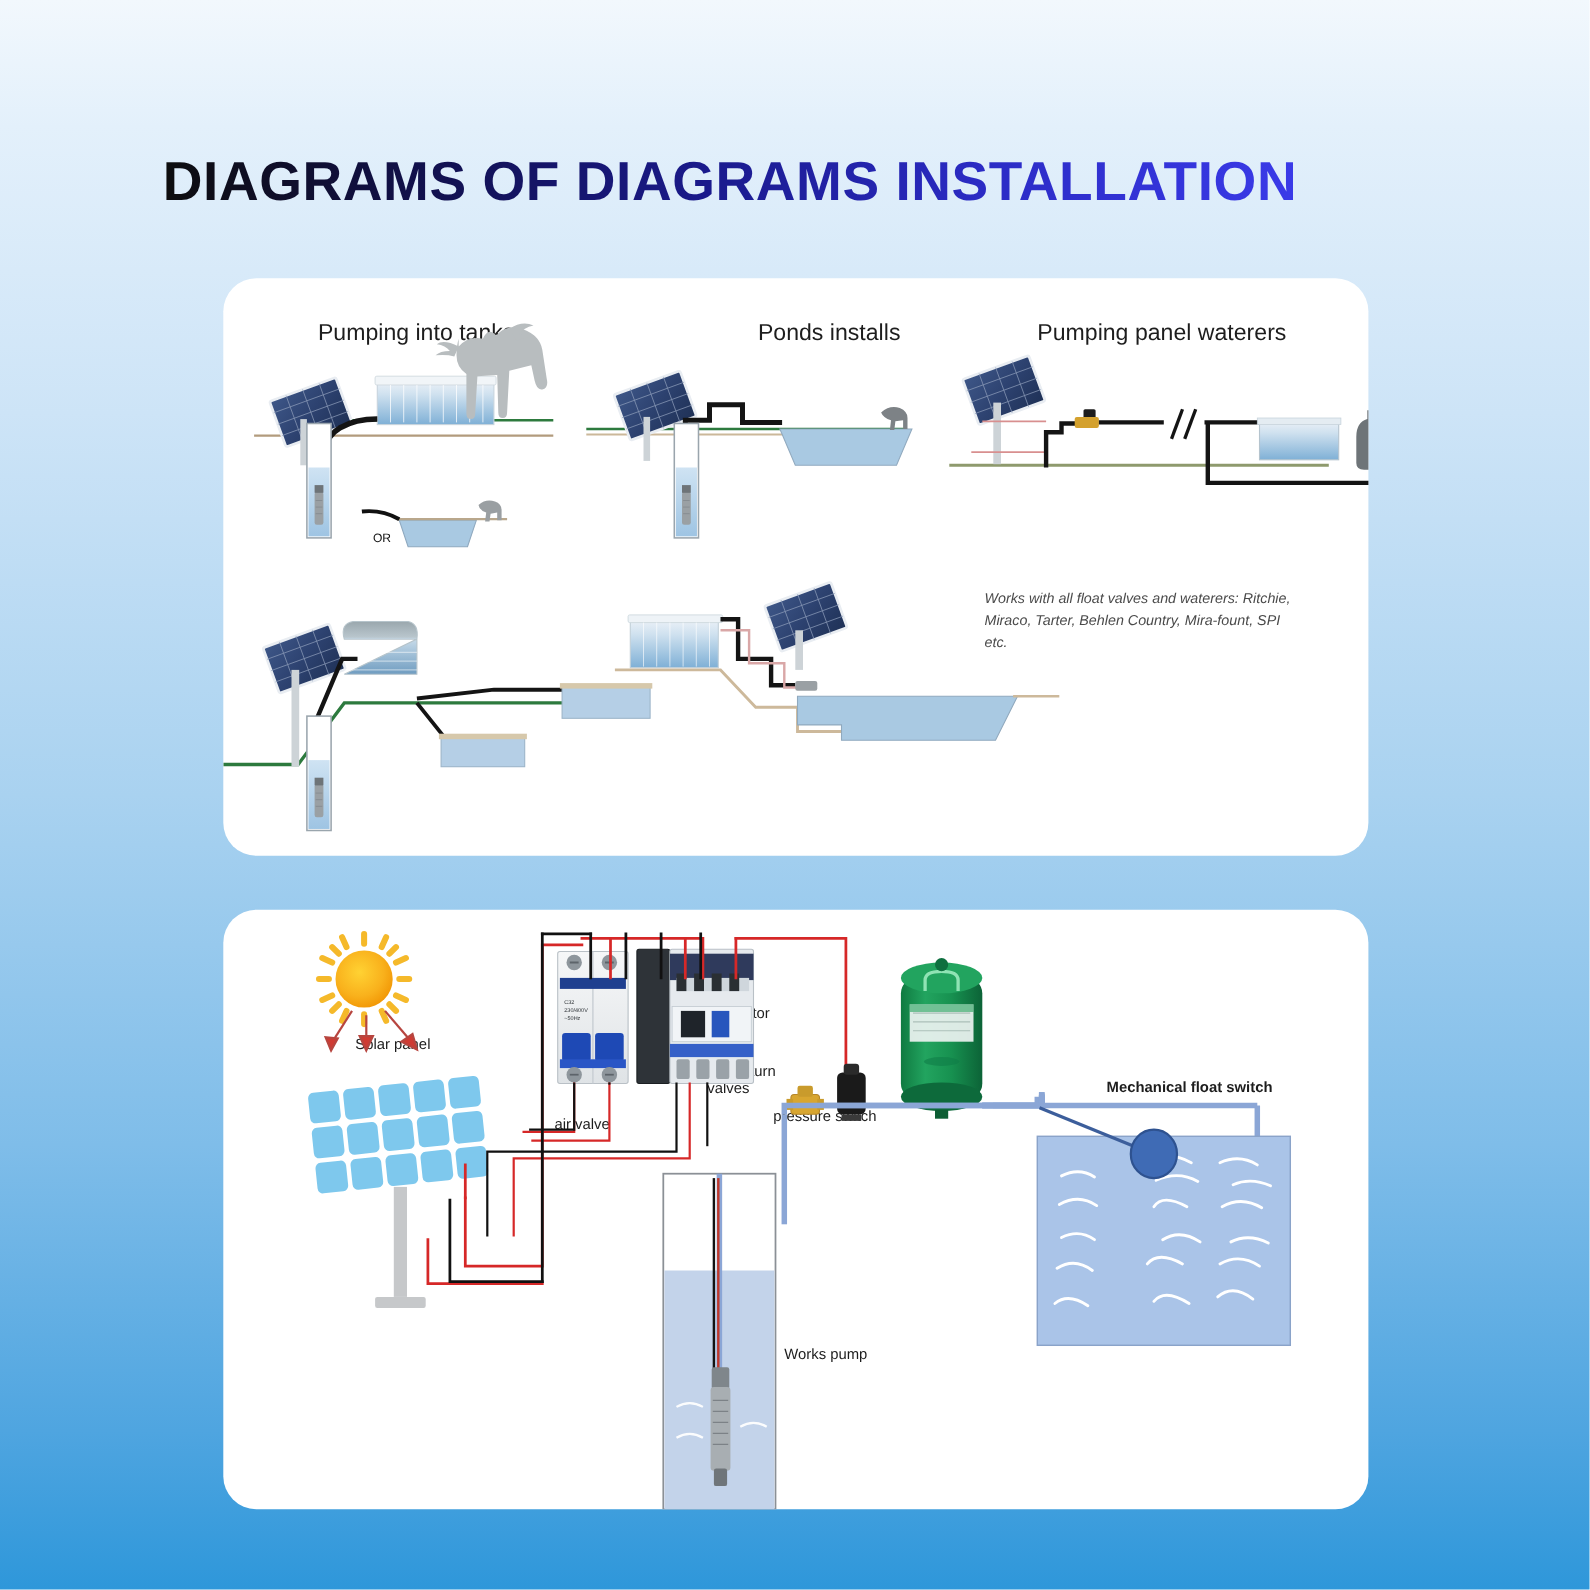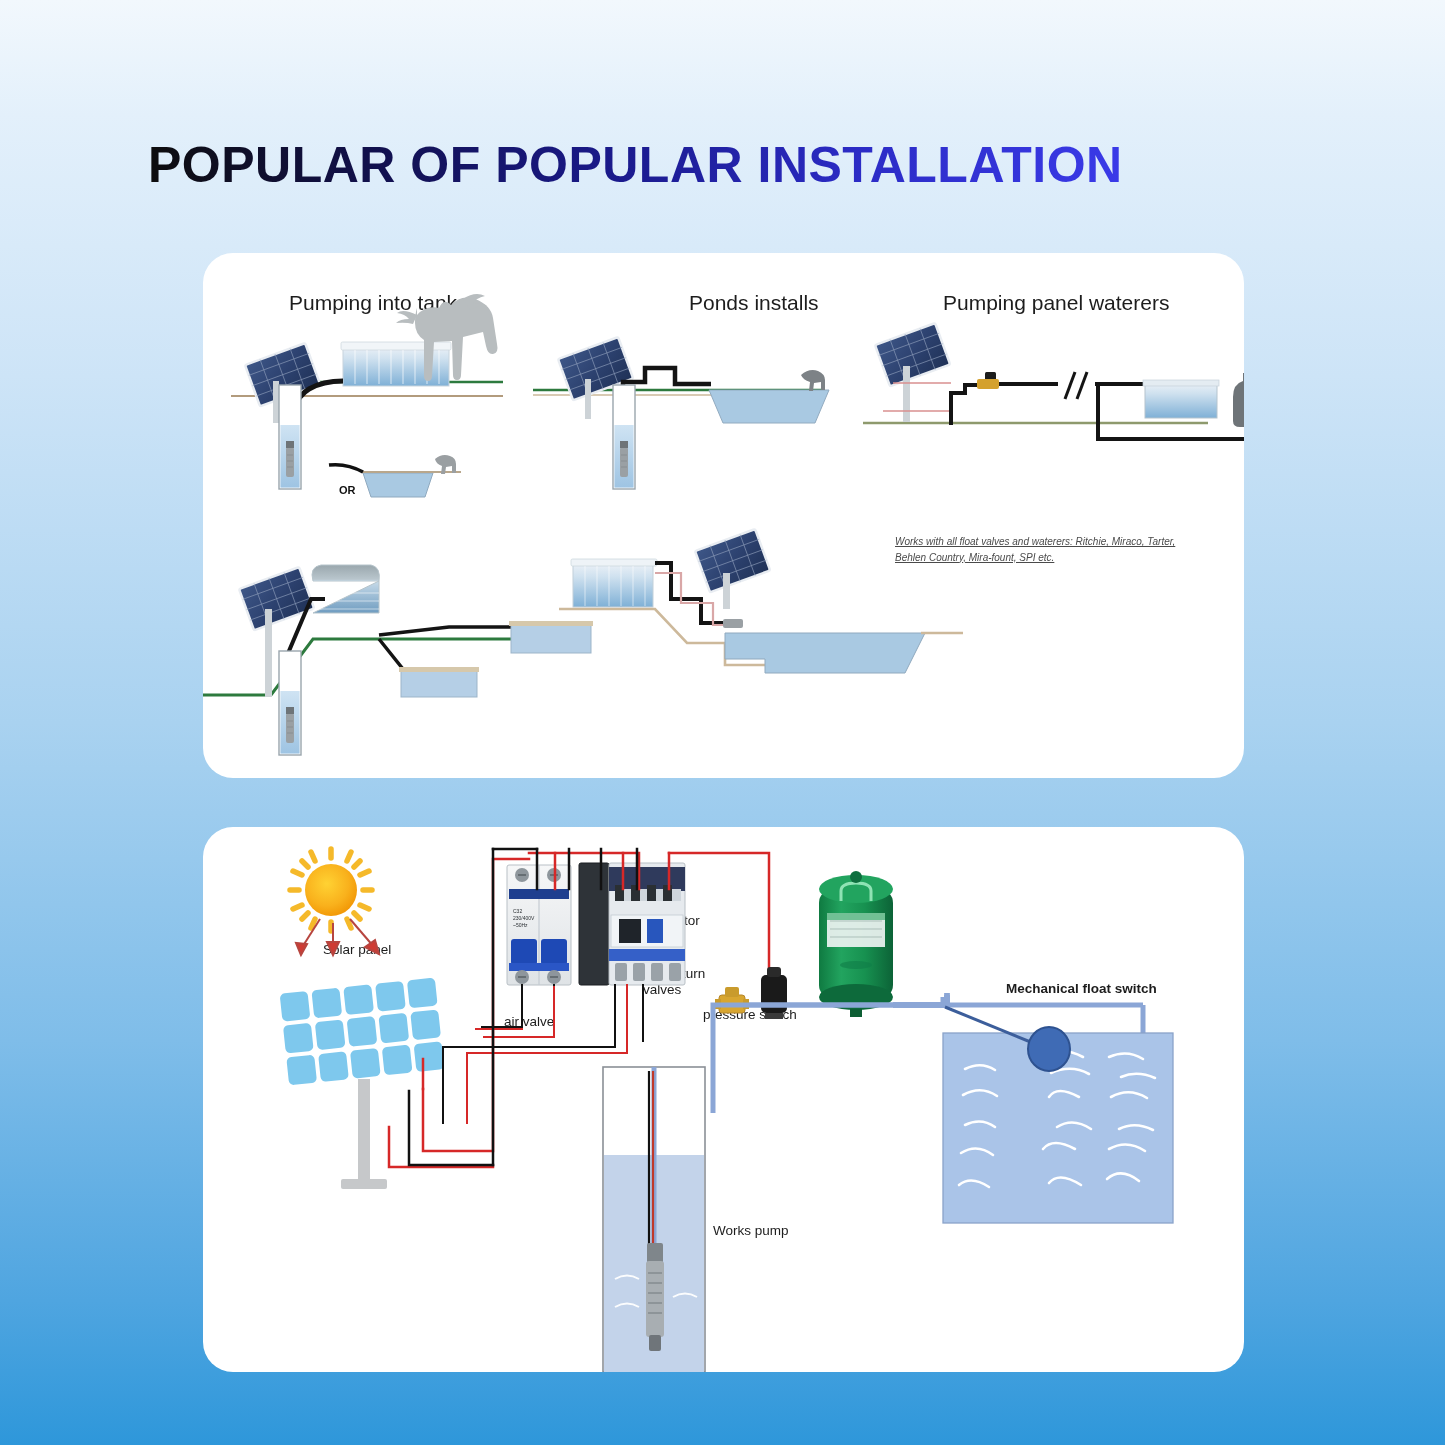--- a/index.html
+++ b/index.html
@@ -23,35 +23,35 @@
   
   .card{ position:absolute; background:#fff; border-radius:30px; }
   #card-top   { left:203px; top:253px;  width:1041px; height:525px; }
   #card-bottom{ left:203px; top:827px;  width:1041px; height:545px; }
 
   .panel-heading{
     position:absolute; font-size:21px; color:#1d1d1d; white-space:nowrap;
   }
 
   .caption-note{
-    position:absolute; font-size:10px; font-style:italic; color:#4a4a4a;
-    line-height:1.55; width:285px;text-decoration:underline;
+    position:absolute; font-size:13px; font-style:italic; color:#4a4a4a;
+    line-height:1.55; width:285px;
   }
 
   .dlabel{ position:absolute; font-size:13.5px; color:#1d1d1d; white-space:nowrap; }
   .dlabel.wrap{ white-space:normal; width:72px; line-height:1.2; }
-  .or-label{ position:absolute; font-size:11px; font-weight:bold; color:#111; }
+  .or-label{ position:absolute; font-size:11px; font-weight:normal; color:#111; }
 
   svg{ display:block; }
   .svg-layer{ position:absolute; left:0; top:0; pointer-events:none; }
 </style>
 </head>
 <body>
 
-<div class="page-title">POPULAR OF POPULAR INSTALLATION</div>
+<div class="page-title">DIAGRAMS OF DIAGRAMS INSTALLATION</div>
 
 <div class="card" id="card-top">
 
   <div class="panel-heading" style="left:86px; top:38px;">Pumping into tanks</div>
   <div class="panel-heading" style="left:442px; top:38px;margin-left:44px;">Ponds installs</div>
   <div class="panel-heading" style="left:740px; top:38px;">Pumping panel waterers</div>
 
   <div class="or-label" style="left:136px; top:231px;">OR</div>
 
   <div class="caption-note" style="left:692px; top:281px;">Works with all float valves and waterers: Ritchie, Miraco, Tarter, Behlen Country, Mira-fount, SPI etc.</div>

